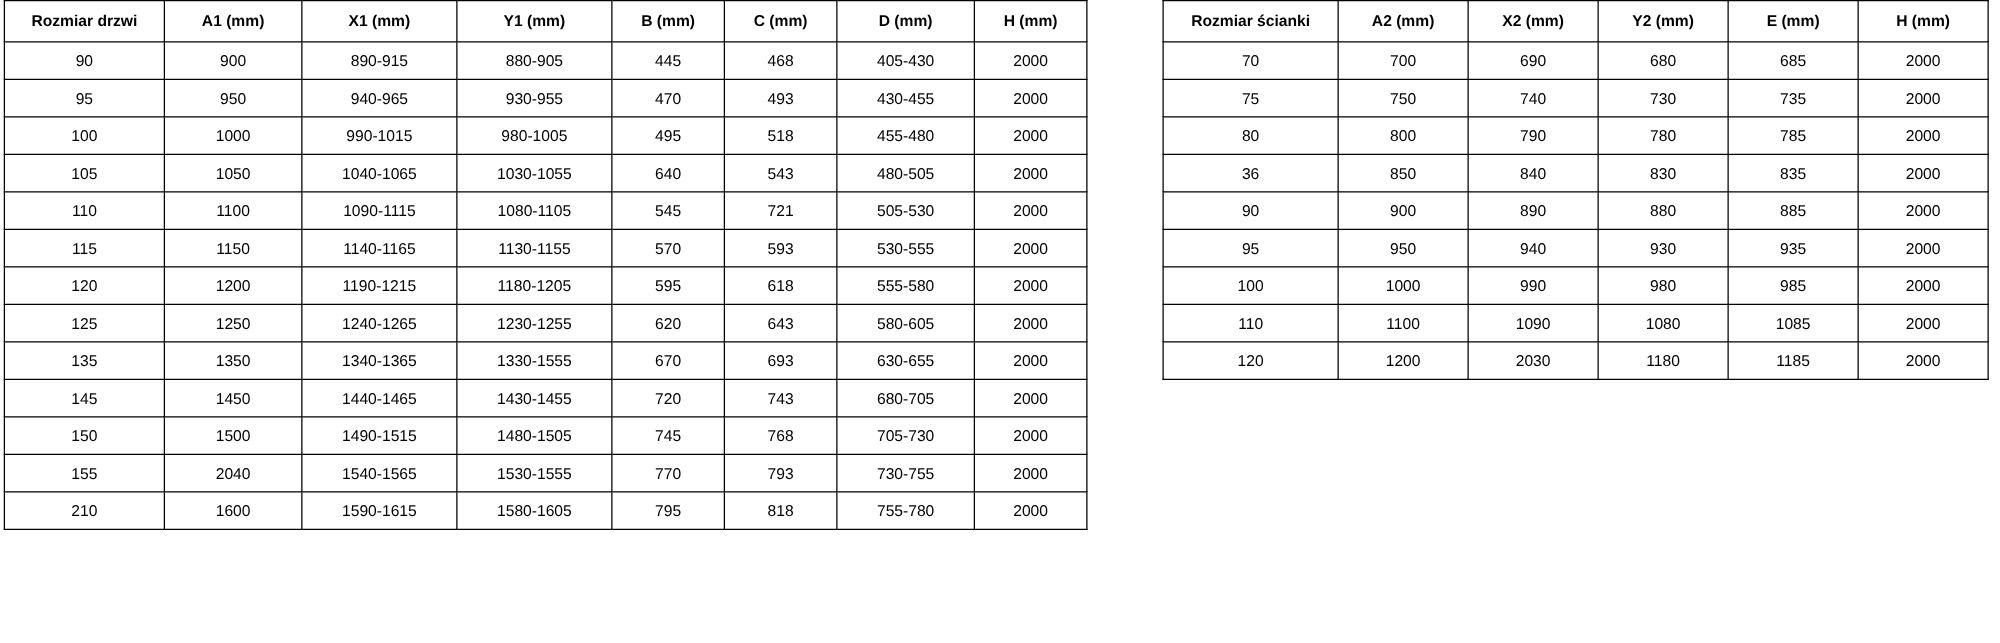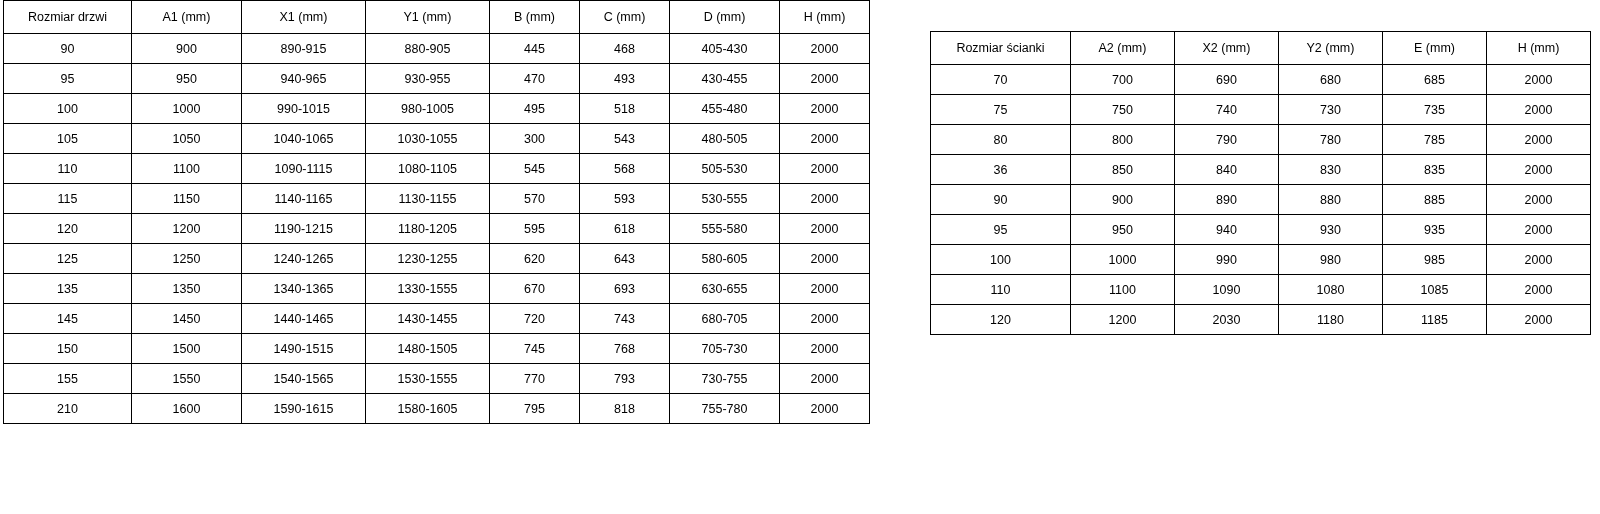--- a/index.html
+++ b/index.html
@@ -17,38 +17,38 @@
   .page {
     position: relative;
     width: 1600px;
     height: 514px;
   }
   .table-wrap {
     position: absolute;
     top: 0;
   }
   #door-table-wrap { left: 3px; }
-  #wall-table-wrap { left: 930px; margin-top: 31px; }
+  #wall-table-wrap { left: 930px; }
 
   table {
     border-collapse: collapse;
     table-layout: fixed;
   }
   table td, table th {
     border: 1px solid #000000;
     text-align: center;
     vertical-align: middle;
     font-size: 12.5px;
     height: 30px;
     padding: 0 4px;
     box-sizing: border-box;
     white-space: nowrap;
   }
   table th {
-    font-weight: normal;
+    font-weight: bold;
     height: 33px;
   }
   table td {
     font-weight: normal;
   }
 
   
   #door-table col.c0 { width: 128px; }
   #door-table col.c1 { width: 110px; }
   #door-table col.c2 { width: 124px; }
@@ -124,32 +124,32 @@
           <td>495</td>
           <td>518</td>
           <td>455-480</td>
           <td>2000</td>
         </tr>
         <tr>
           <td>105</td>
           <td>1050</td>
           <td>1040-1065</td>
           <td>1030-1055</td>
-          <td>300</td>
+          <td>640</td>
           <td>543</td>
           <td>480-505</td>
           <td>2000</td>
         </tr>
         <tr>
           <td>110</td>
           <td>1100</td>
           <td>1090-1115</td>
           <td>1080-1105</td>
           <td>545</td>
-          <td>568</td>
+          <td>721</td>
           <td>505-530</td>
           <td>2000</td>
         </tr>
         <tr>
           <td>115</td>
           <td>1150</td>
           <td>1140-1165</td>
           <td>1130-1155</td>
           <td>570</td>
           <td>593</td>
@@ -201,21 +201,21 @@
           <td>1500</td>
           <td>1490-1515</td>
           <td>1480-1505</td>
           <td>745</td>
           <td>768</td>
           <td>705-730</td>
           <td>2000</td>
         </tr>
         <tr>
           <td>155</td>
-          <td>1550</td>
+          <td>2040</td>
           <td>1540-1565</td>
           <td>1530-1555</td>
           <td>770</td>
           <td>793</td>
           <td>730-755</td>
           <td>2000</td>
         </tr>
         <tr>
           <td>210</td>
           <td>1600</td>

